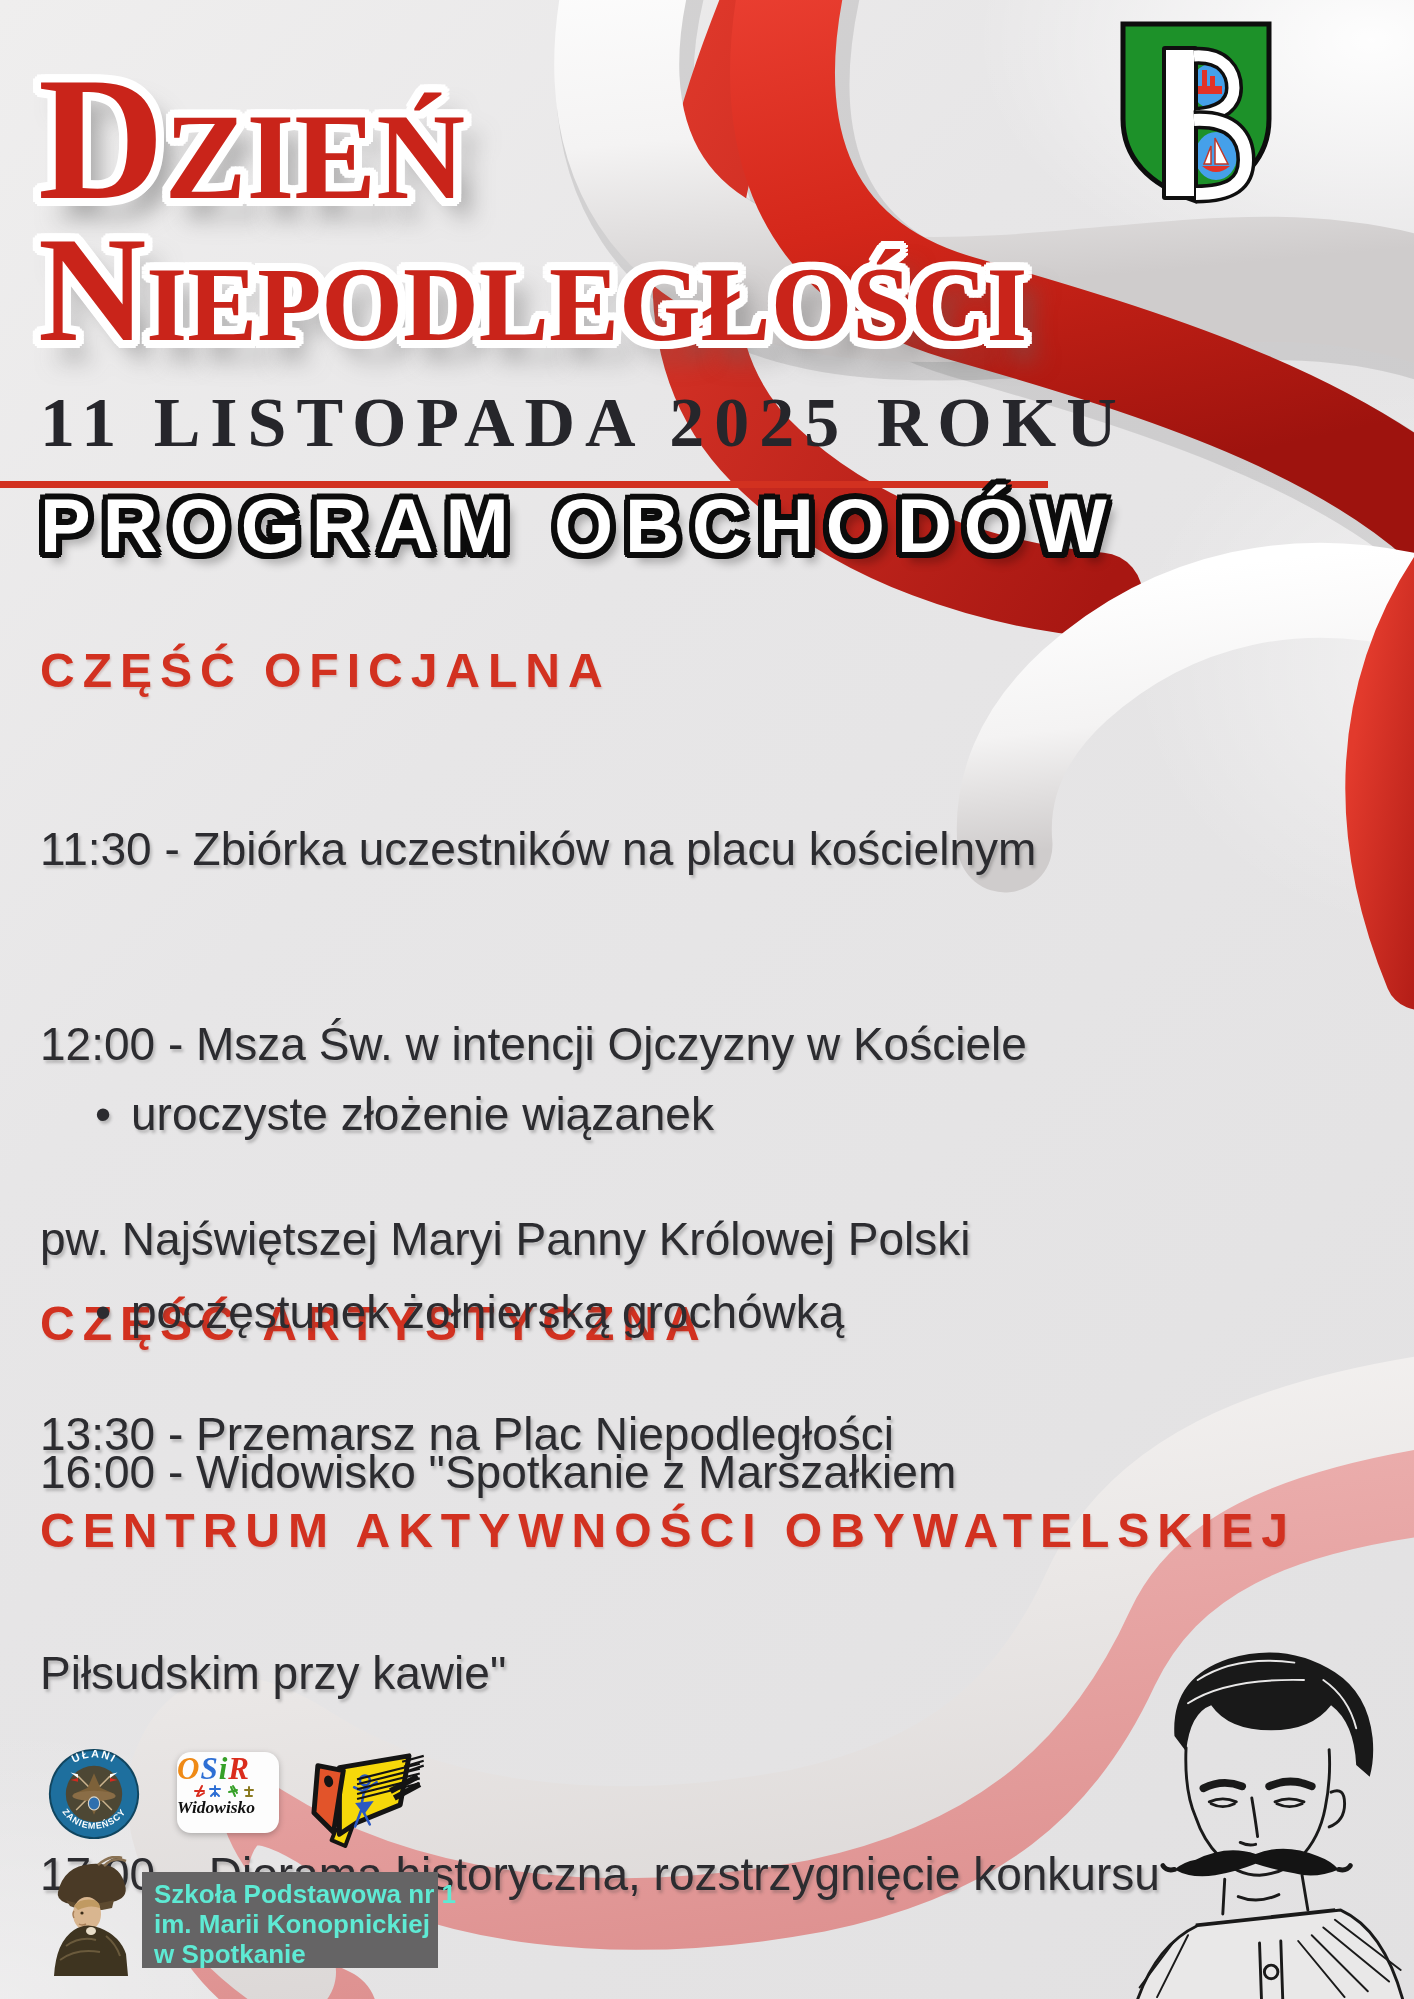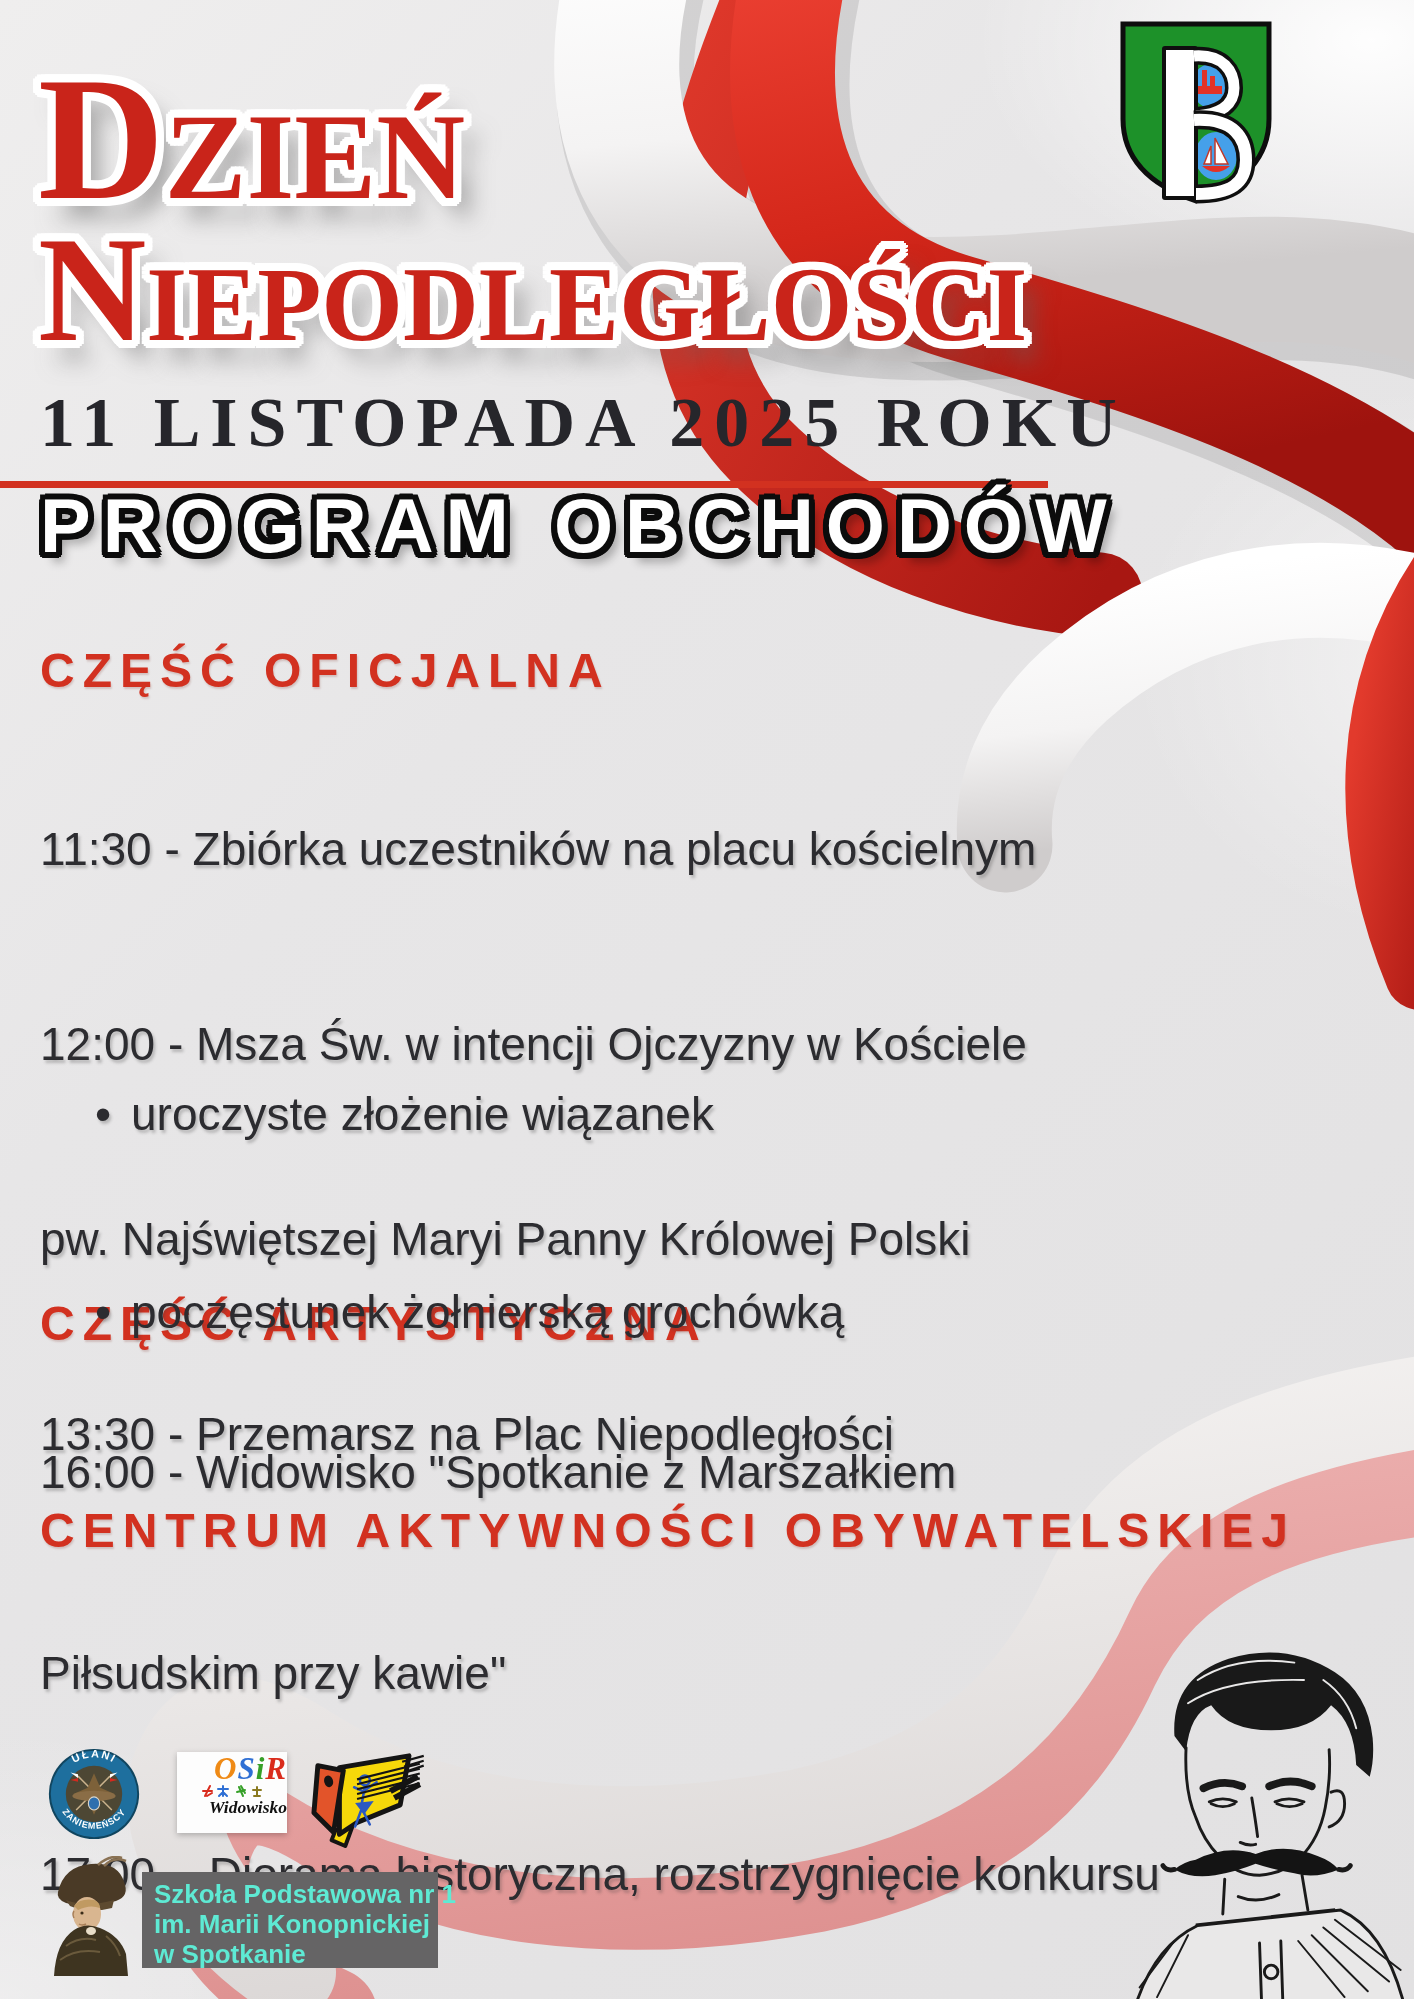--- a/index.html
+++ b/index.html
@@ -63,22 +63,22 @@
   
   #school-box{
     top:1872px;left:142px;width:296px;height:96px;
     background:var(--school-box,#656465);
     color:#5eead4;font-weight:bold;font-size:26px;line-height:30px;
     padding:7px 0 0 12px;box-sizing:border-box;white-space:nowrap;
   }
   
   #osir-logo{
     top:1752px;left:177px;width:102px;height:81px;background:#fdfdfd;
-    border-radius:0;box-shadow:0 2px 6px rgba(0,0,0,.25);
-    text-align:right;overflow:hidden;padding-left:8px;
+    border-radius:14px;box-shadow:0 2px 6px rgba(0,0,0,.25);
+    text-align:left;overflow:hidden;
   }
   #osir-logo .osir-word{
     font-family:"Liberation Serif",serif;font-style:italic;font-weight:bold;
     font-size:31px;line-height:30px;letter-spacing:1px;margin-top:2px;
   }
   .osir-o{color:#ef8a16;} .osir-s{color:#2e6fd4;}
   .osir-i{color:#36a028;} .osir-r{color:#da2c1c;}
   #osir-city{
     font-family:"Liberation Serif",serif;font-style:italic;font-weight:bold;
     font-size:17.5px;line-height:18px;color:#111;

